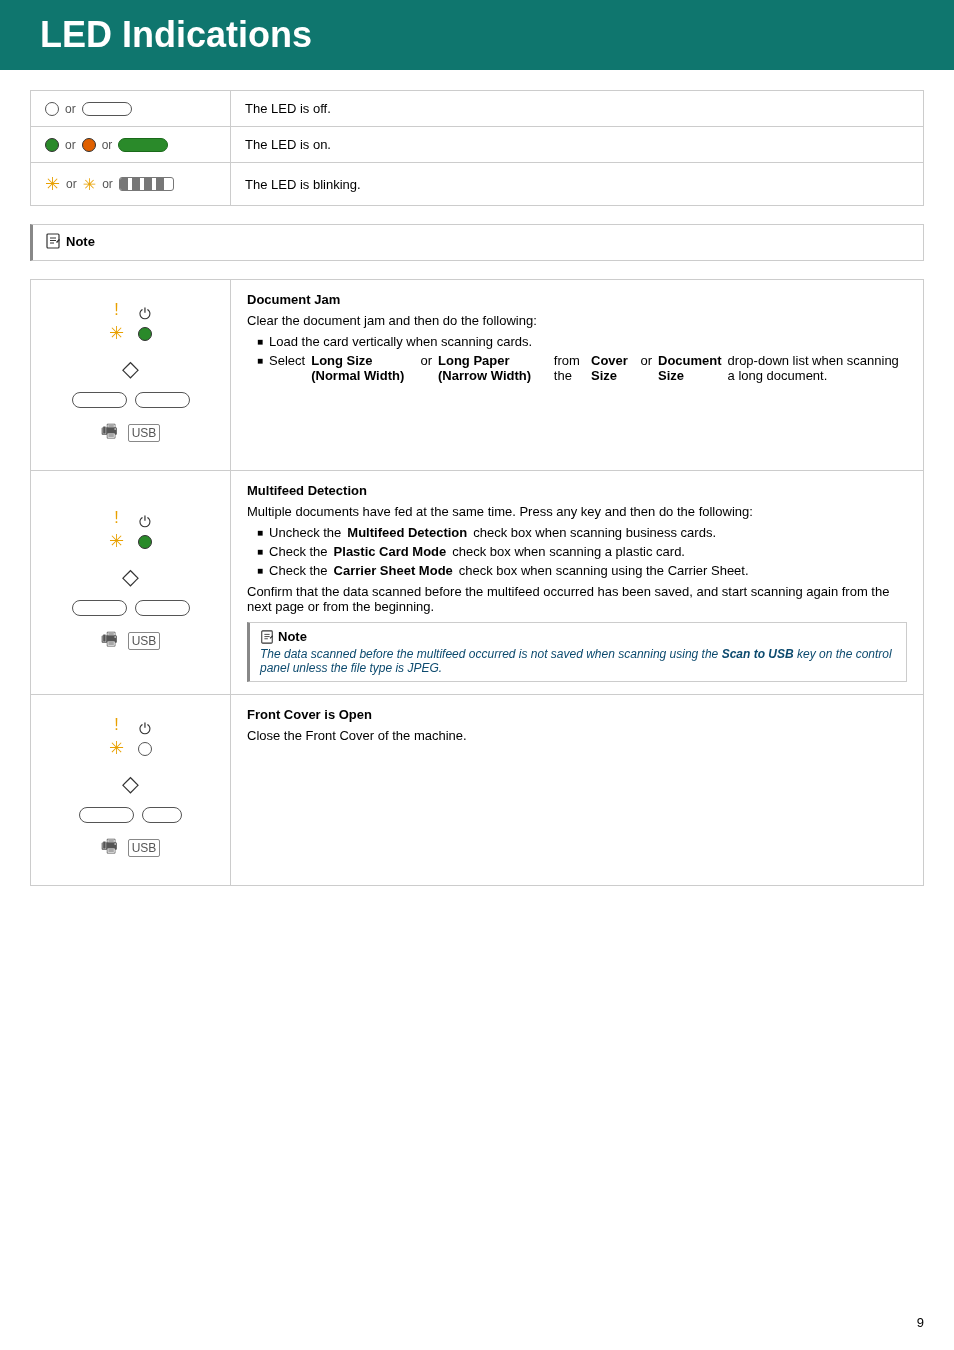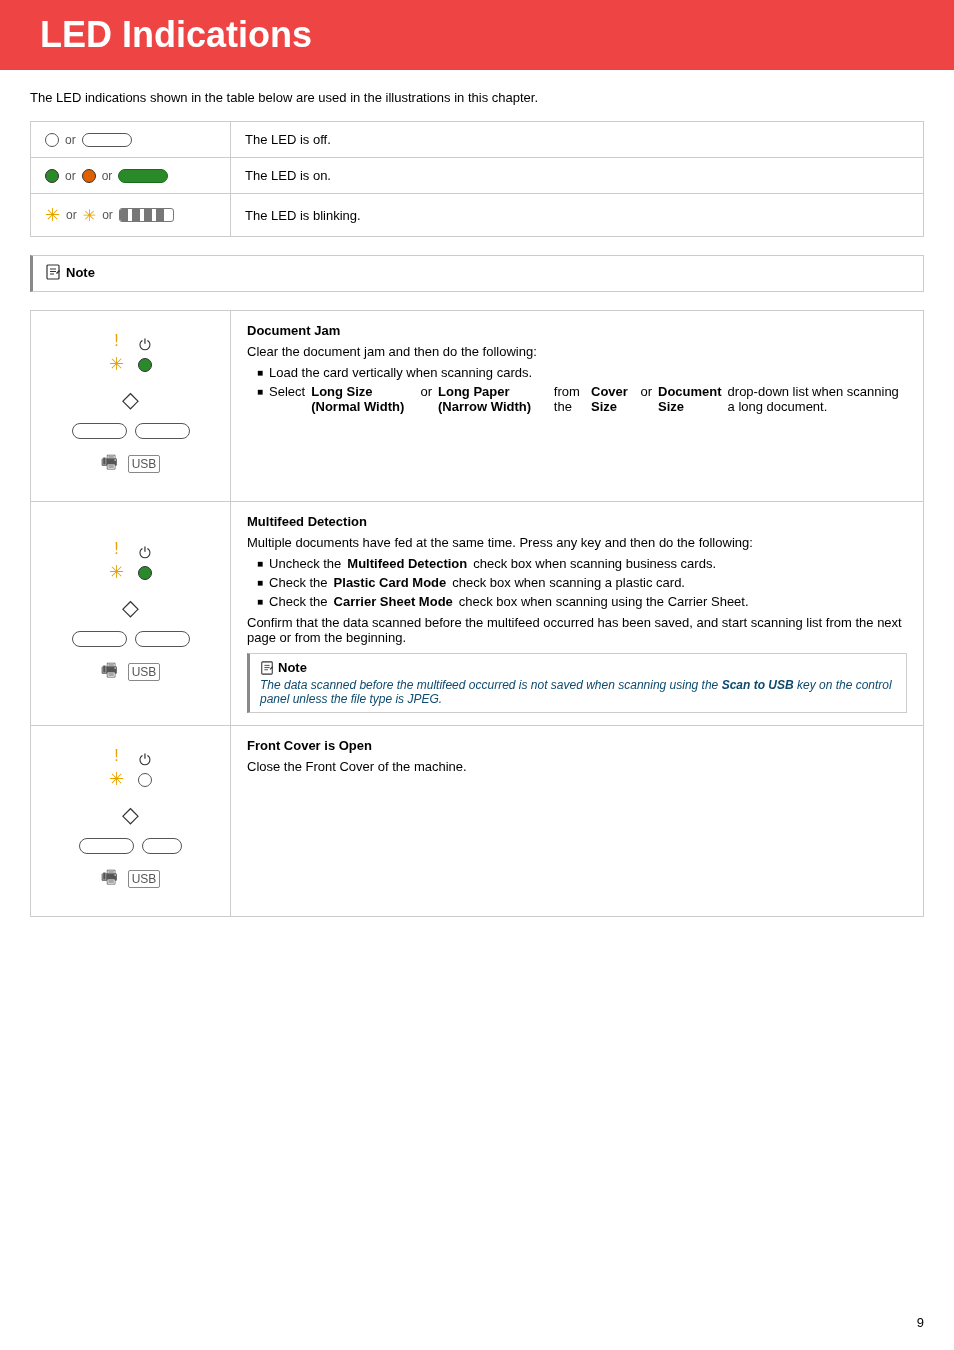--- a/index.html
+++ b/index.html
@@ -207,27 +207,26 @@
     .indicator-cell-content {
       display: flex;
       align-items: center;
       gap: 6px;
       flex-wrap: wrap;
     }
   </style>
 </head>
 <body>
 
-<div class="page-header" style="background:#ef4444;padding-left:40px;">
+<div class="page-header" style="background:#0f766e;padding-left:40px;">
   <h1>LED Indications</h1>
 </div>
 
 <div class="content">
 
-  <p class="intro-text">The LED indications shown in the table below are used in the illustrations in this chapter.</p>
 
   <table class="led-table">
     <tbody>
 
       <tr>
         <td class="icon-cell">
           <div class="indicator-cell-content">
             <span class="led-off"></span>
             <span class="or-text">or</span>
 
@@ -359,21 +358,21 @@
           </div>
         </td>
         <td>
           <div class="error-title">Multifeed Detection</div>
           <p class="error-desc">Multiple documents have fed at the same time. Press any key and then do the following:</p>
           <ul class="error-list">
             <li>Uncheck the <strong>Multifeed Detection</strong> check box when scanning business cards.</li>
             <li>Check the <strong>Plastic Card Mode</strong> check box when scanning a plastic card.</li>
             <li>Check the <strong>Carrier Sheet Mode</strong> check box when scanning using the Carrier Sheet.</li>
           </ul>
-          <p class="error-desc">Confirm that the data scanned before the multifeed occurred has been saved, and start scanning list from the next page or from the beginning.</p>
+          <p class="error-desc">Confirm that the data scanned before the multifeed occurred has been saved, and start scanning again from the next page or from the beginning.</p>
 
           <div class="inner-note">
             <div class="note-title">
               <svg width="14" height="14" viewBox="0 0 16 16">
                 <rect x="2" y="1" width="12" height="14" rx="1" fill="none" stroke="#333" stroke-width="1.2"></rect>
                 <line x1="5" y1="5" x2="11" y2="5" stroke="#333" stroke-width="1"></line>
                 <line x1="5" y1="7.5" x2="11" y2="7.5" stroke="#333" stroke-width="1"></line>
                 <line x1="5" y1="10" x2="9" y2="10" stroke="#333" stroke-width="1"></line>
                 <path d="M11 9 L14 6 L15 7 L12 10 Z" fill="#333"></path>
               </svg>

